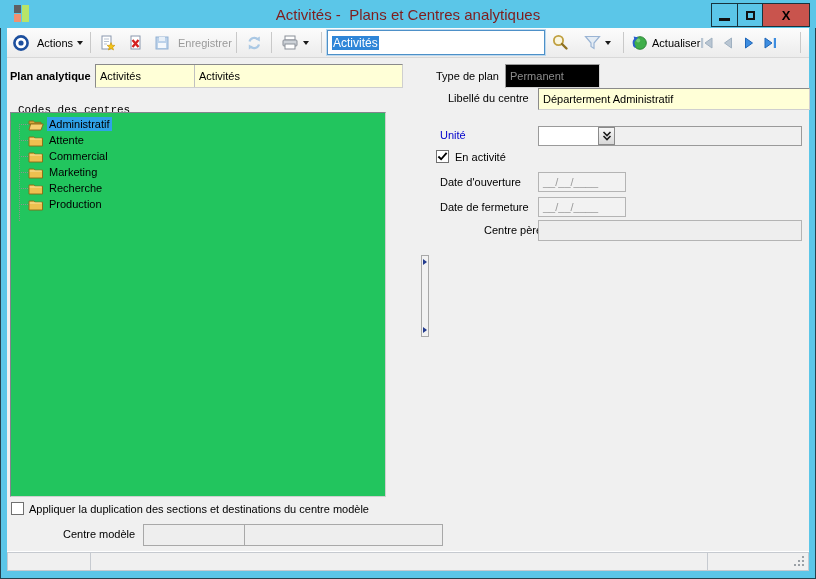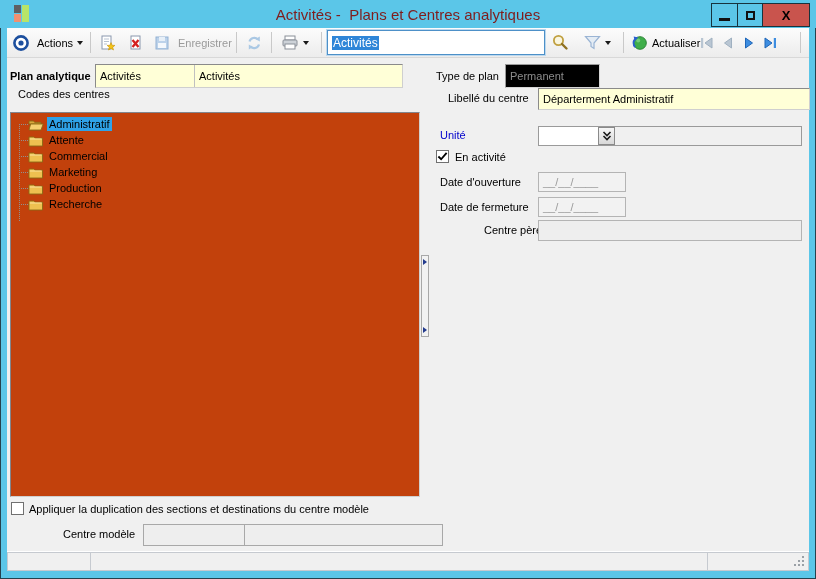--- a/index.html
+++ b/index.html
@@ -35,21 +35,21 @@
   .rowlbl { height:24px; line-height:24px; }
   .sunken { border:1px solid; border-color:#8a8a8a #cfcfcf #cfcfcf #8a8a8a; }
   .yellow { background:#ffffd7; }
   .planfield { left:88px; top:36px; width:308px; height:24px; line-height:22px; }
   .planfield .divider { position:absolute; left:98px; top:0; width:1px; height:22px; background:#c0c0c0; }
   .planfield .code { position:absolute; left:4px; top:0; }
   .planfield .name { position:absolute; left:103px; top:0; }
   .disfield { background:#000000; color:#8c8c8c; border:1px solid; border-color:#9a9a9a #d6d6d6 #d6d6d6 #9a9a9a; line-height:22px; padding-left:4px; }
 
   
-  .treebox { left:3px; top:84px; width:410px; height:385px; background:#c2410c; border:1px solid; border-color:#82858d #cfcfcf #cfcfcf #82858d; overflow:hidden; padding-top:3px; }
+  .treebox { left:3px; top:84px; width:376px; height:385px; background:#22c55e; border:1px solid; border-color:#82858d #cfcfcf #cfcfcf #82858d; overflow:hidden; padding-top:3px; }
   .vline { position:absolute; left:8px; top:11px; height:97px; border-left:1px dotted #909090; }
   .tree-row { display:flex; align-items:center; height:16px; padding-left:8px; position:relative; }
   .stub { width:9px; height:0; border-top:1px dotted #909090; }
   .folder { width:16px; height:13px; margin:0 3px 0 0; display:inline-flex; }
   .tree-label { padding:1px 2px; font-size:11px; white-space:nowrap; }
   .tree-row.selected .tree-label { background:#2fa2e8; }
   .tree-row .folder-open { display:none; }
   .tree-row.selected .folder-open { display:inline-flex; }
 
   
@@ -206,21 +206,21 @@
 
     <div class="abs rowlbl" style="left:3px;top:36px;font-weight:bold;">Plan analytique</div>
     <div class="abs sunken yellow planfield">
       <span class="code">Activités</span>
       <span class="divider"></span>
       <span class="name">Activités</span>
     </div>
     <div class="abs rowlbl" style="left:429px;top:36px;">Type de plan</div>
     <div class="abs disfield" style="left:498px;top:36px;width:95px;height:24px;">Permanent</div>
 
-    <div class="abs" style="left:11px;top:60px;">Codes des centres</div>
+    <div class="abs" style="left:11px;top:76px;font-family:Liberation Mono, monospace;">Codes des centres</div>
     <div class="abs treebox" id="tree">
       <div class="vline"></div>
 
   <div class="tree-row selected">
     <span class="stub"></span>
 
     <span class="folder folder-open">
       <svg width="16" height="13" viewBox="0 0 16 13">
               <path d="M1 3 L5.3 3 L6.8 4.3 L13 4.3 L13 6 L1 6 Z" fill="#d8a83c" stroke="#8a6914" stroke-width="0.9"></path>
               <path d="M2.6 6 L15.2 6 L13 12 L1 12 Z" fill="#f6d070" stroke="#8a6914" stroke-width="0.9"></path>
@@ -267,33 +267,33 @@
 
   <div class="tree-row">
     <span class="stub"></span>
     <span class="folder folder-closed">
       <svg width="16" height="13" viewBox="0 0 16 13">
               <path d="M1 3 L1 12 L14.5 12 L14.5 4.2 L7.2 4.2 L5.6 3 Z" fill="#eec050" stroke="#8a6914" stroke-width="0.9"></path>
               <path d="M1.8 5 H13.7" stroke="#f8dc90" stroke-width="1.2"></path>
             </svg>
     </span>
 
+    <span class="tree-label">Recherche</span>
+  </div>
+
+  <div class="tree-row">
+    <span class="stub"></span>
+    <span class="folder folder-closed">
+      <svg width="16" height="13" viewBox="0 0 16 13">
+              <path d="M1 3 L1 12 L14.5 12 L14.5 4.2 L7.2 4.2 L5.6 3 Z" fill="#eec050" stroke="#8a6914" stroke-width="0.9"></path>
+              <path d="M1.8 5 H13.7" stroke="#f8dc90" stroke-width="1.2"></path>
+            </svg>
+    </span>
+
     <span class="tree-label">Production</span>
-  </div>
-
-  <div class="tree-row">
-    <span class="stub"></span>
-    <span class="folder folder-closed">
-      <svg width="16" height="13" viewBox="0 0 16 13">
-              <path d="M1 3 L1 12 L14.5 12 L14.5 4.2 L7.2 4.2 L5.6 3 Z" fill="#eec050" stroke="#8a6914" stroke-width="0.9"></path>
-              <path d="M1.8 5 H13.7" stroke="#f8dc90" stroke-width="1.2"></path>
-            </svg>
-    </span>
-
-    <span class="tree-label">Recherche</span>
   </div>
 
 </div>
 
     <div class="abs splitter">
       <span class="spl-arrow" style="top:3px;"></span>
       <span class="spl-arrow" style="bottom:3px;"></span>
     </div>
 
     <div class="abs dlabel" style="top:60px;margin-left:8px;">Libellé du centre</div>

